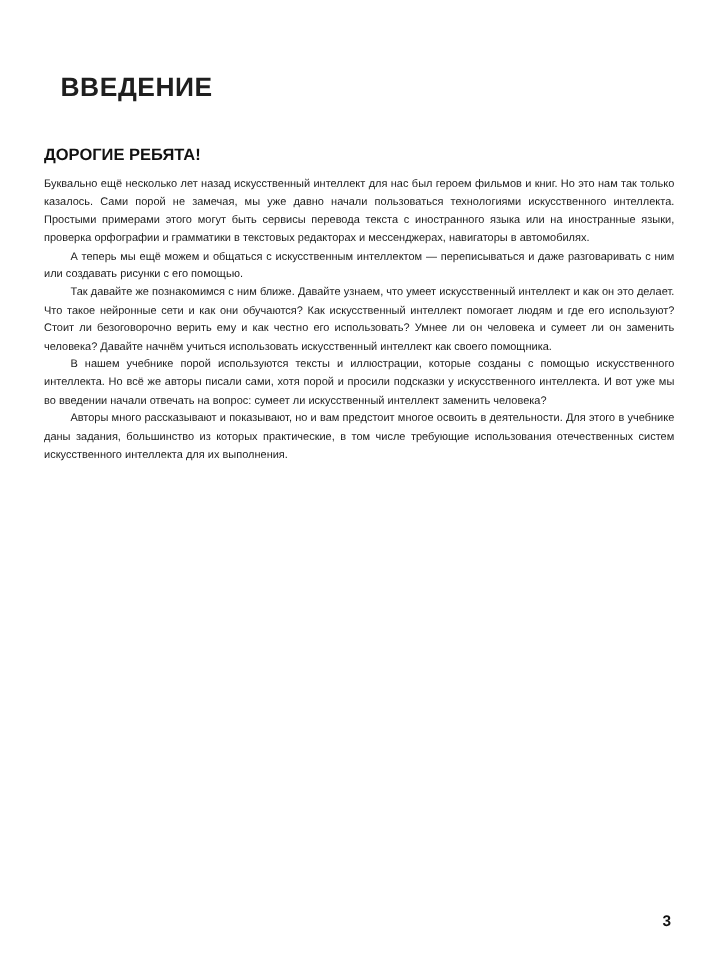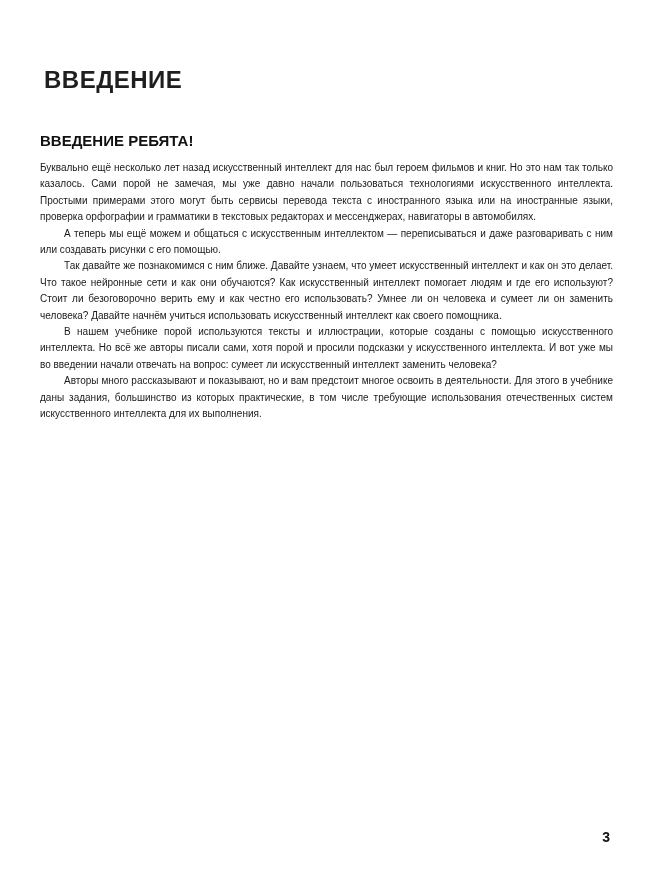--- a/index.html
+++ b/index.html
@@ -17,21 +17,21 @@
     color: #1a1a1a;
     overflow: hidden;
   }
   .content {
     position: absolute;
     left: 40px;
     top: 66px;
     width: 573px;
   }
   .doc-title {
-    margin: 0 0 38px 4px;
+    margin: 0 0 38px 15px;
     font-size: 24px;
     font-weight: bold;
     letter-spacing: 0.5px;
     color: #1f1f1f;
   }
   .doc-subheading {
     margin: 0 0 11px 0;
     font-size: 15px;
     font-weight: bold;
     color: #111111;
@@ -58,21 +58,21 @@
     color: #111111;
   }
 </style>
 </head>
 <body>
 
 <div class="page">
   <div class="content">
     <h1 class="doc-title">ВВЕДЕНИЕ</h1>
 
-    <h2 class="doc-subheading">ВВЕДЕНИЕ РЕБЯТА!</h2>
+    <h2 class="doc-subheading">ДОРОГИЕ РЕБЯТА!</h2>
 
     <div class="body-text">
       <p class="no-indent">Буквально ещё несколько лет назад искусственный интеллект для нас был героем фильмов и книг. Но это нам так только казалось. Сами порой не замечая, мы уже давно начали пользоваться технологиями искусственного интеллекта. Простыми примерами этого могут быть сервисы перевода текста с иностранного языка или на иностранные языки, проверка орфографии и грамматики в текстовых редакторах и мессенджерах, навигаторы в автомобилях.</p>
       <p>А теперь мы ещё можем и общаться с искусственным интеллектом — переписываться и даже разговаривать с ним или создавать рисунки с его помощью.</p>
       <p>Так давайте же познакомимся с ним ближе. Давайте узнаем, что умеет искусственный интеллект и как он это делает. Что такое нейронные сети и как они обучаются? Как искусственный интеллект помогает людям и где его используют? Стоит ли безоговорочно верить ему и как честно его использовать? Умнее ли он человека и сумеет ли он заменить человека? Давайте начнём учиться использовать искусственный интеллект как своего помощника.</p>
       <p>В нашем учебнике порой используются тексты и иллюстрации, которые созданы с помощью искусственного интеллекта. Но всё же авторы писали сами, хотя порой и просили подсказки у искусственного интеллекта. И вот уже мы во введении начали отвечать на вопрос: сумеет ли искусственный интеллект заменить человека?</p>
       <p>Авторы много рассказывают и показывают, но и вам предстоит многое освоить в деятельности. Для этого в учебнике даны задания, большинство из которых практические, в том числе требующие использования отечественных систем искусственного интеллекта для их выполнения.</p>
     </div>
   </div>
 

